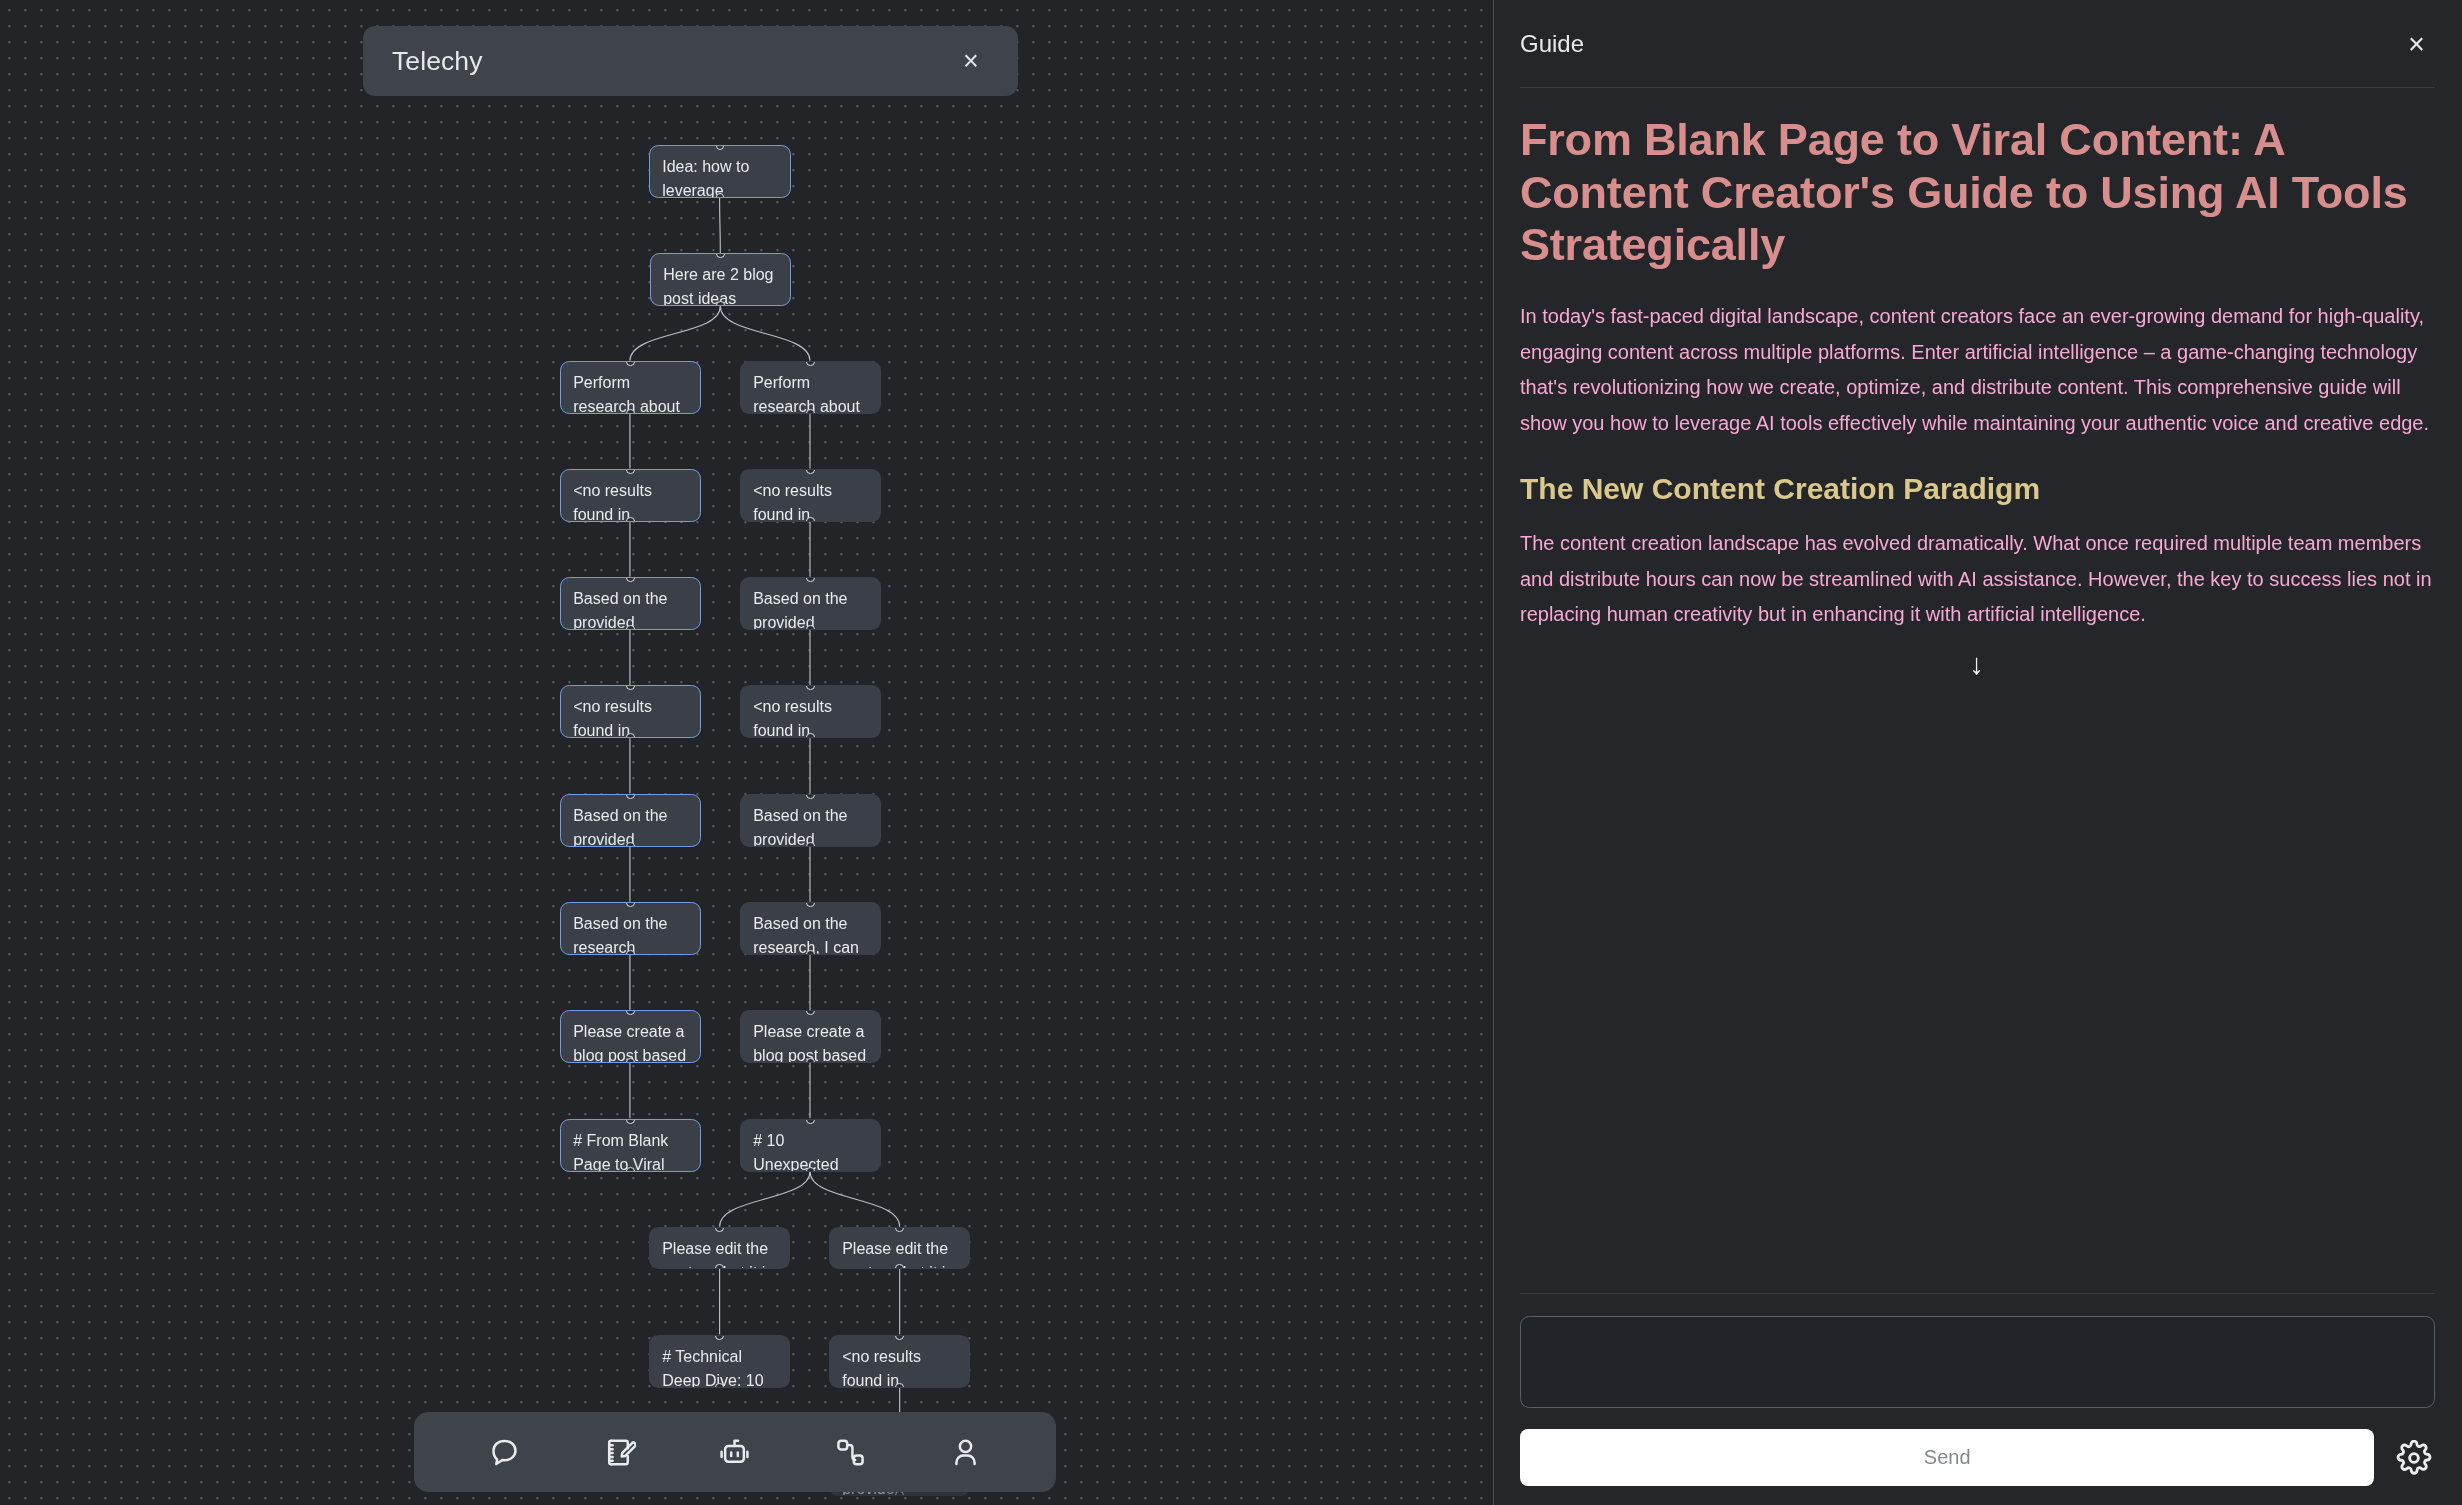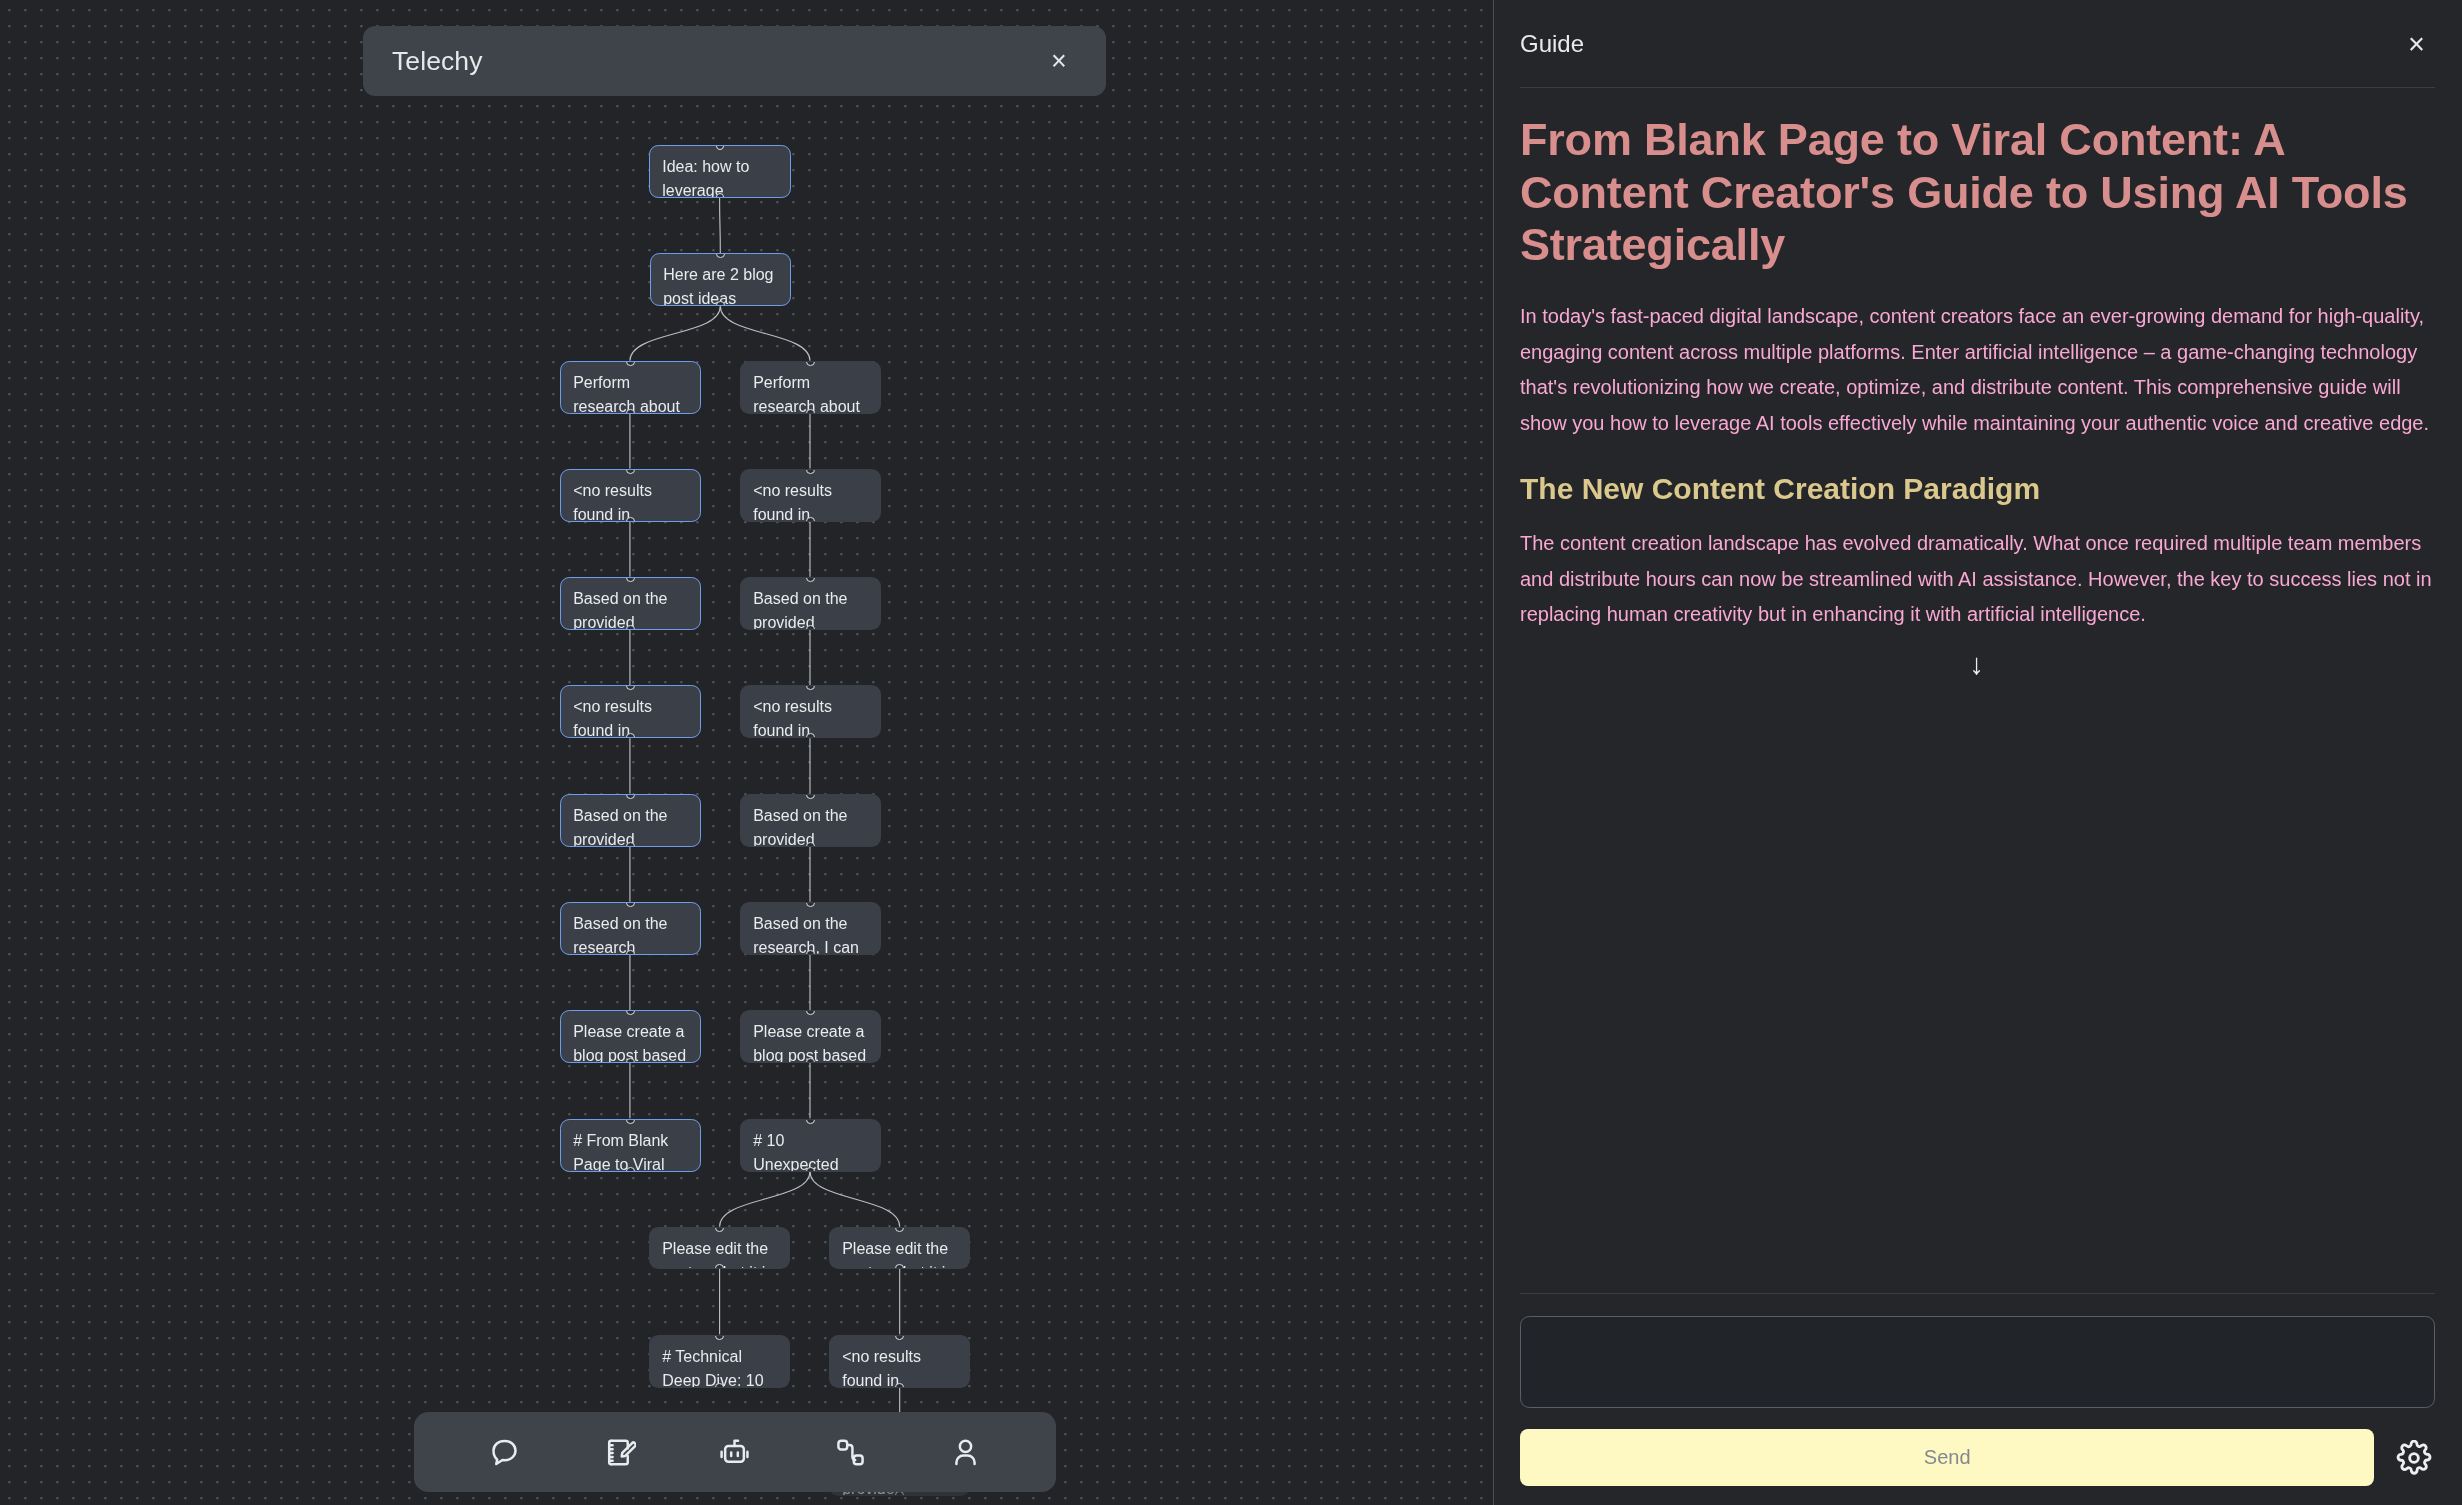--- a/index.html
+++ b/index.html
@@ -19,21 +19,21 @@
     background-image: radial-gradient(#5b5f66 1.1px, transparent 1.2px);
     background-size: 16px 16px;
     background-position: 1.4px 2.2px;
     overflow: hidden;
     flex: 0 0 auto;
   }
 
   
   #project-bar {
     position: absolute; left: 363px; top: 26px;
-    width: 743px; height: 70px;
+    width: 655px; height: 70px;
     background: #3f434a;
     border-radius: 12.2px;
     display: flex; align-items: center;
     padding: 0 32px 0 29px;
     z-index: 40;
   }
   #project-title {
     font-size: 26.5px; color: #e6e8ea; letter-spacing: 0.1px; flex: 1 1 auto;
   }
   #project-close {
@@ -163,21 +163,21 @@
     font-family: "Liberation Sans", sans-serif;
     padding: 11.5px 14.3px; resize: none; outline: none;
     display: block;
   }
   #chat-input::placeholder { color: #6d727a; }
   #composer-row {
     display: flex; align-items: center; gap: 18.7px; margin-top: 21.5px;
   }
   #send-button {
     flex: 1 1 auto; height: 57px;
-    background: #fef9c3; border: none; border-radius: 8px;
+    background: #ffffff; border: none; border-radius: 8px;
     color: #84888f; font-size: 20px;
     font-family: "Liberation Sans", sans-serif;
     cursor: not-allowed;
   }
   #settings-button {
     flex: 0 0 auto; width: 42px; height: 42px;
     display: flex; align-items: center; justify-content: center;
     cursor: pointer; background: none; border: none; padding: 0;
   }
   #settings-button svg { width: 36px; height: 36px; display: block; }

